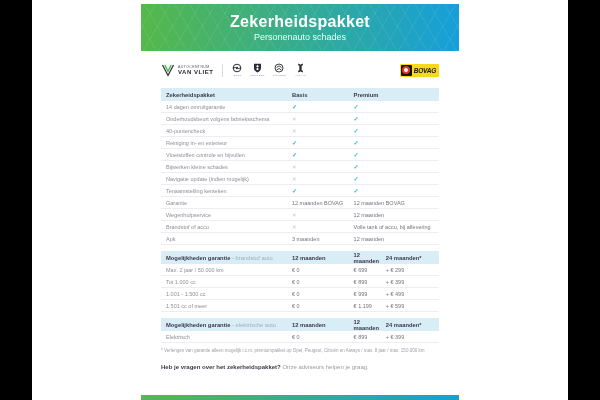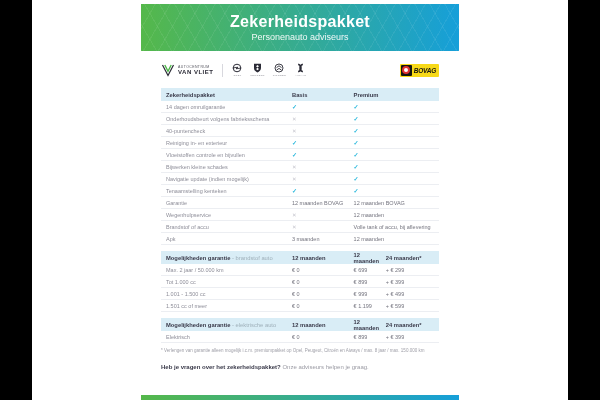--- a/index.html
+++ b/index.html
@@ -58,21 +58,21 @@
   svg { display:block; }
 </style>
 </head>
 <body>
 
 <div class="page">
   <div class="content">
 
     <div class="banner">
       <div class="title">Zekerheidspakket</div>
-      <div class="subtitle">Personenauto adviseurs</div>
+      <div class="subtitle">Personenauto schades</div>
     </div>
 
     <div class="logo-row">
       <div class="dealer">
         <span>
           <svg width="14" height="13" viewBox="0 0 14 13">
             <path d="M1.5 1 L7 11.5 L12.5 1" fill="none" stroke="#2b2b36" stroke-width="1.2"></path>
             <path d="M3.8 1 L7 7.2 L10.2 1" fill="none" stroke="#4db848" stroke-width="1.4"></path>
           </svg>
         </span>

